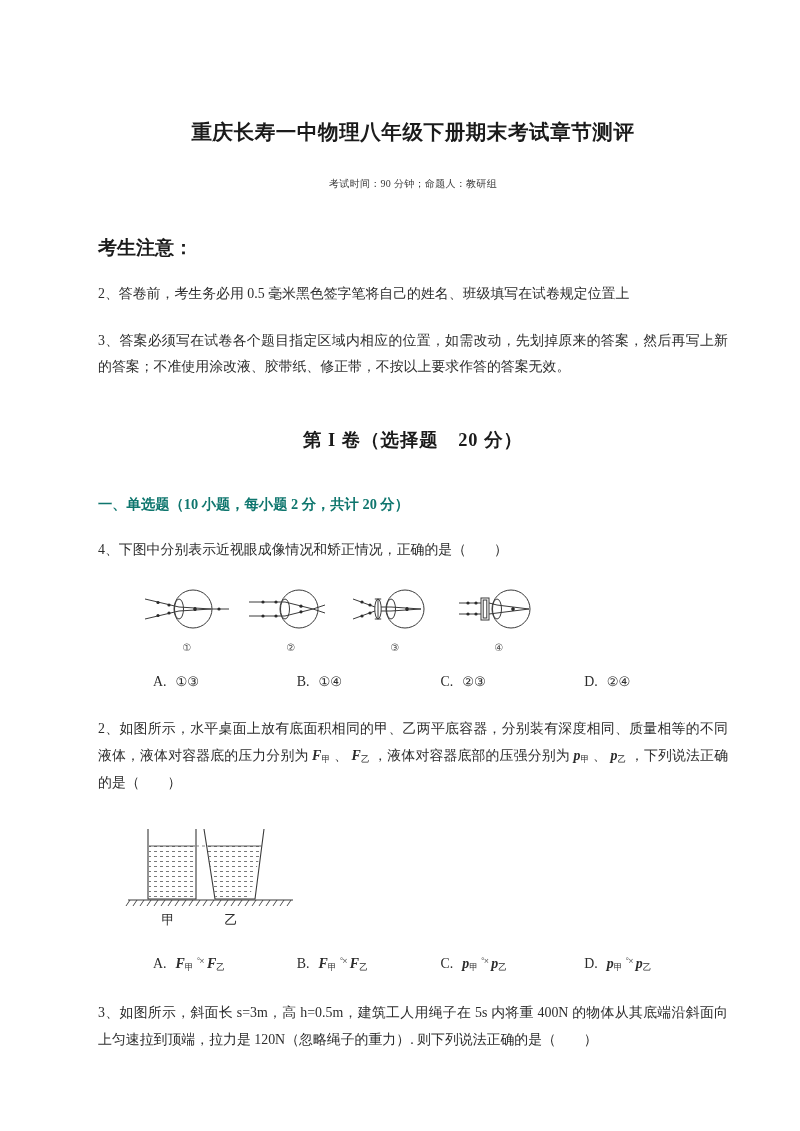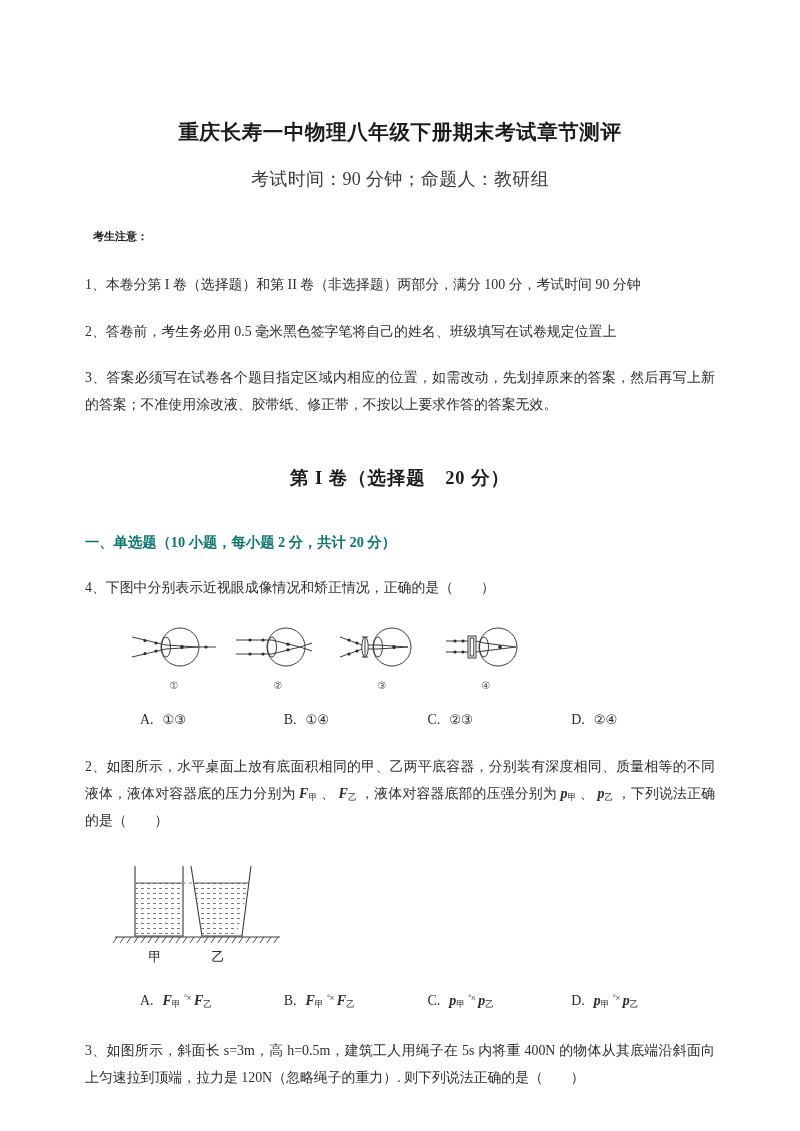--- a/index.html
+++ b/index.html
@@ -11,49 +11,49 @@
     position: relative;
     width: 800px;
     height: 1131px;
     background: #ffffff;
     font-family: "Liberation Serif", "DejaVu Serif", serif;
     color: #231f20;
     overflow: hidden;
   }
   .content {
     position: absolute;
-    left: 85px;
+    left: 98px;
     top: 0;
     width: 630px;
   }
 
   
   .doc-title {
     margin: 0;
     padding-top: 118px;
     text-align: center;
     font-size: 20.5px;
     font-weight: bold;
     letter-spacing: 0.6px;
     color: #1b1b1b;
   }
   .doc-subtitle {
-    margin: 4px;
+    margin: 14px;
     padding-top: 17px;
     text-align: center;
-    font-size: 18px;
+    font-size: 10px;
     color: #3a3a3a;
     letter-spacing: 0.3px;
   }
 
   
   .notice-title {
-    margin: 8px;
+    margin: 0;
     padding-top: 30px;
-    font-size: 11px;
+    font-size: 19px;
     font-weight: bold;
     color: #1b1b1b;
   }
   .notice-line {
     margin: 0;
     padding-top: 20px;
     font-size: 13.9px;
     line-height: 1.92;
     color: #2c2c2c;
     text-align: justify;
@@ -150,21 +150,20 @@
 </head>
 <body>
 
 <div class="page">
   <div class="content">
 
     <h1 class="doc-title">重庆长寿一中物理八年级下册期末考试章节测评</h1>
     <p class="doc-subtitle">考试时间：90 分钟；命题人：教研组</p>
 
     <p class="notice-title">考生注意：</p>
-    <p class="notice-line">1、本卷分第 I 卷（选择题）和第 II 卷（非选择题）两部分，满分 100 分，考试时间 90 分钟</p>
     <p class="notice-line">2、答卷前，考生务必用 0.5 毫米黑色签字笔将自己的姓名、班级填写在试卷规定位置上</p>
     <p class="notice-line">3、答案必须写在试卷各个题目指定区域内相应的位置，如需改动，先划掉原来的答案，然后再写上新的答案；不准使用涂改液、胶带纸、修正带，不按以上要求作答的答案无效。</p>
 
     <p class="part-heading">第 I 卷（选择题　20 分）</p>
     <p class="section-heading">一、单选题（10 小题，每小题 2 分，共计 20 分）</p>
 
     <p class="question">4、下图中分别表示近视眼成像情况和矫正情况，正确的是（　　）</p>
 
     <div class="figure-eyes">
 

